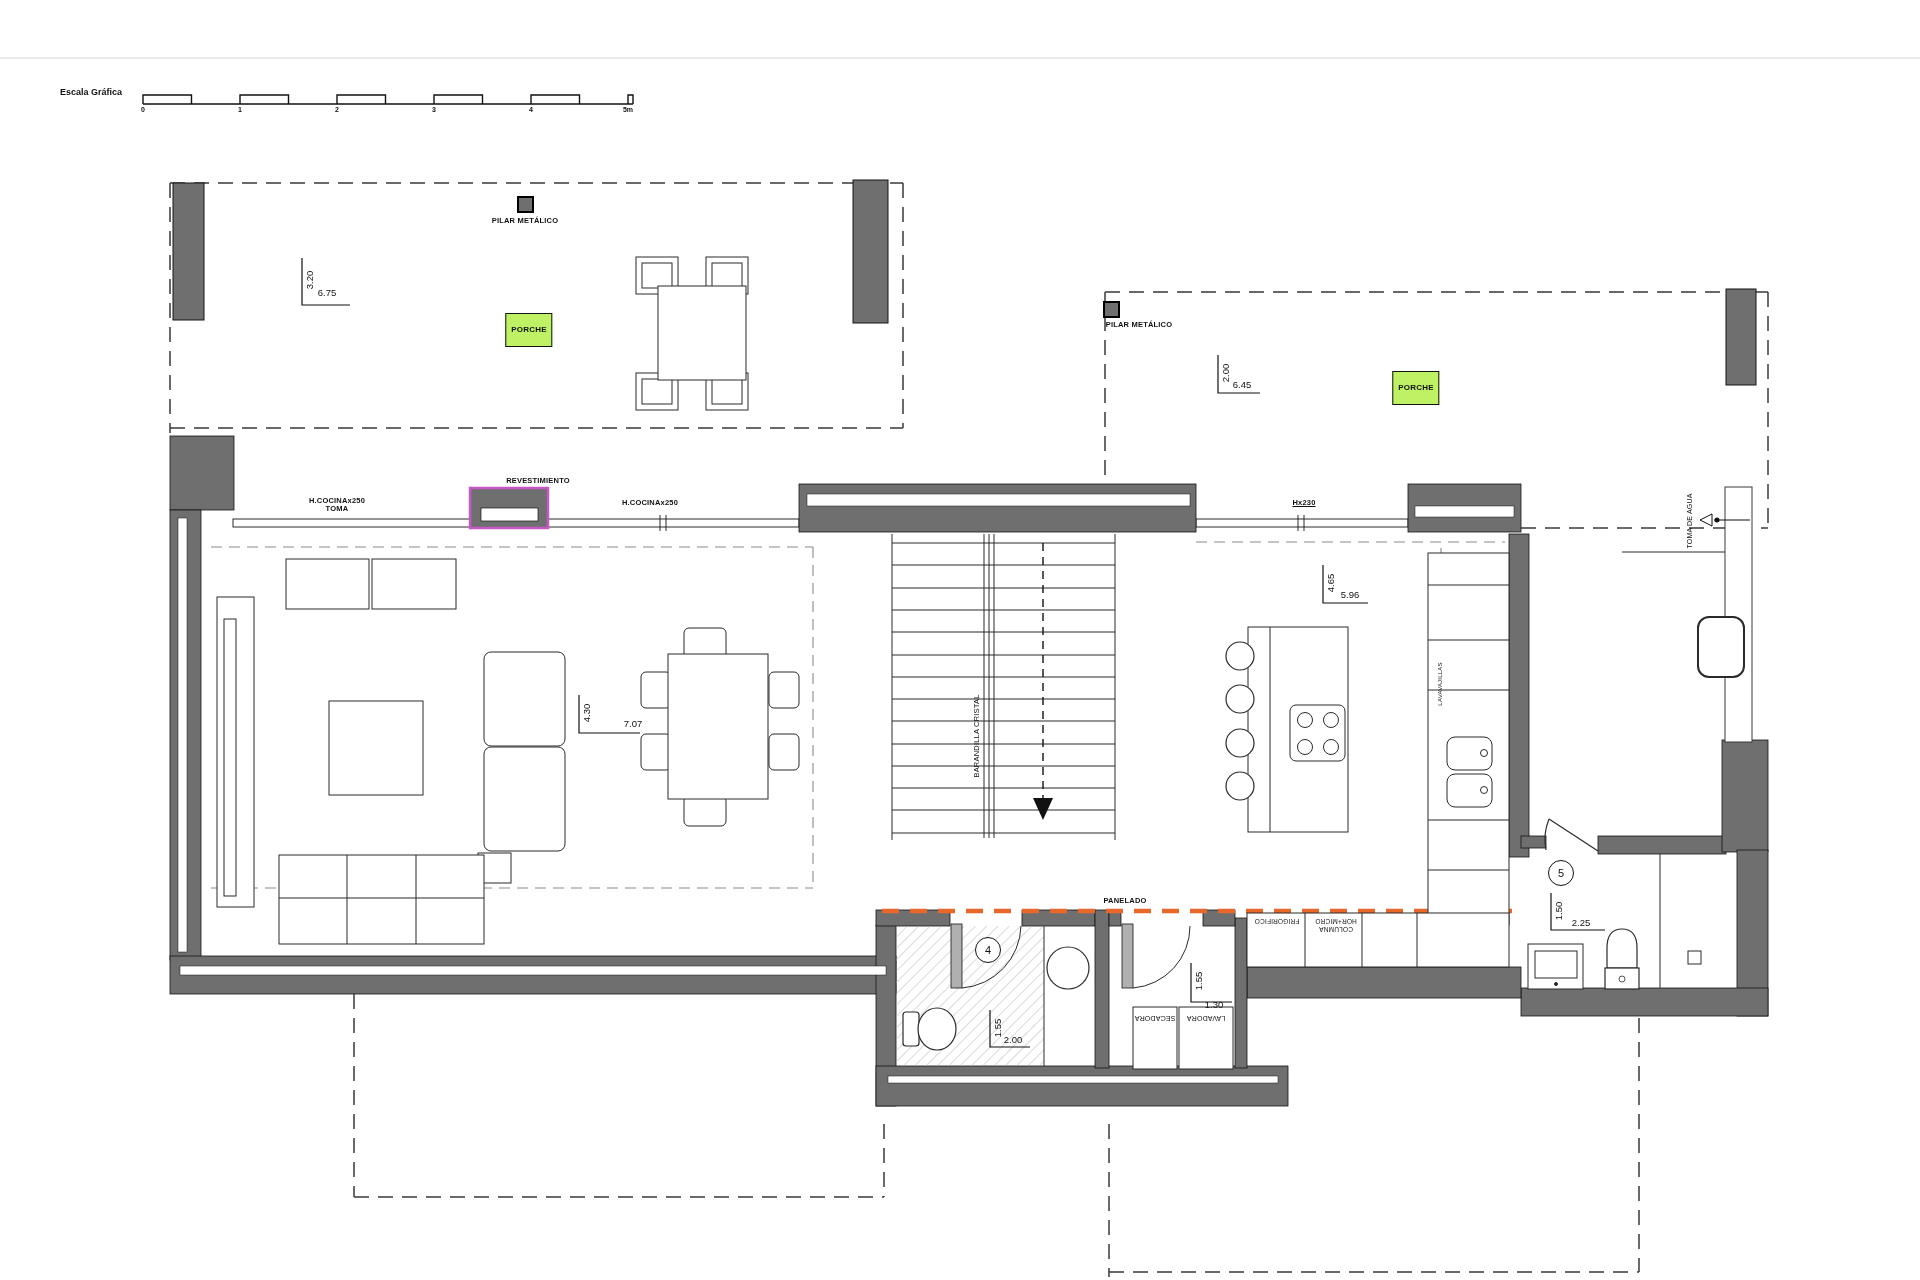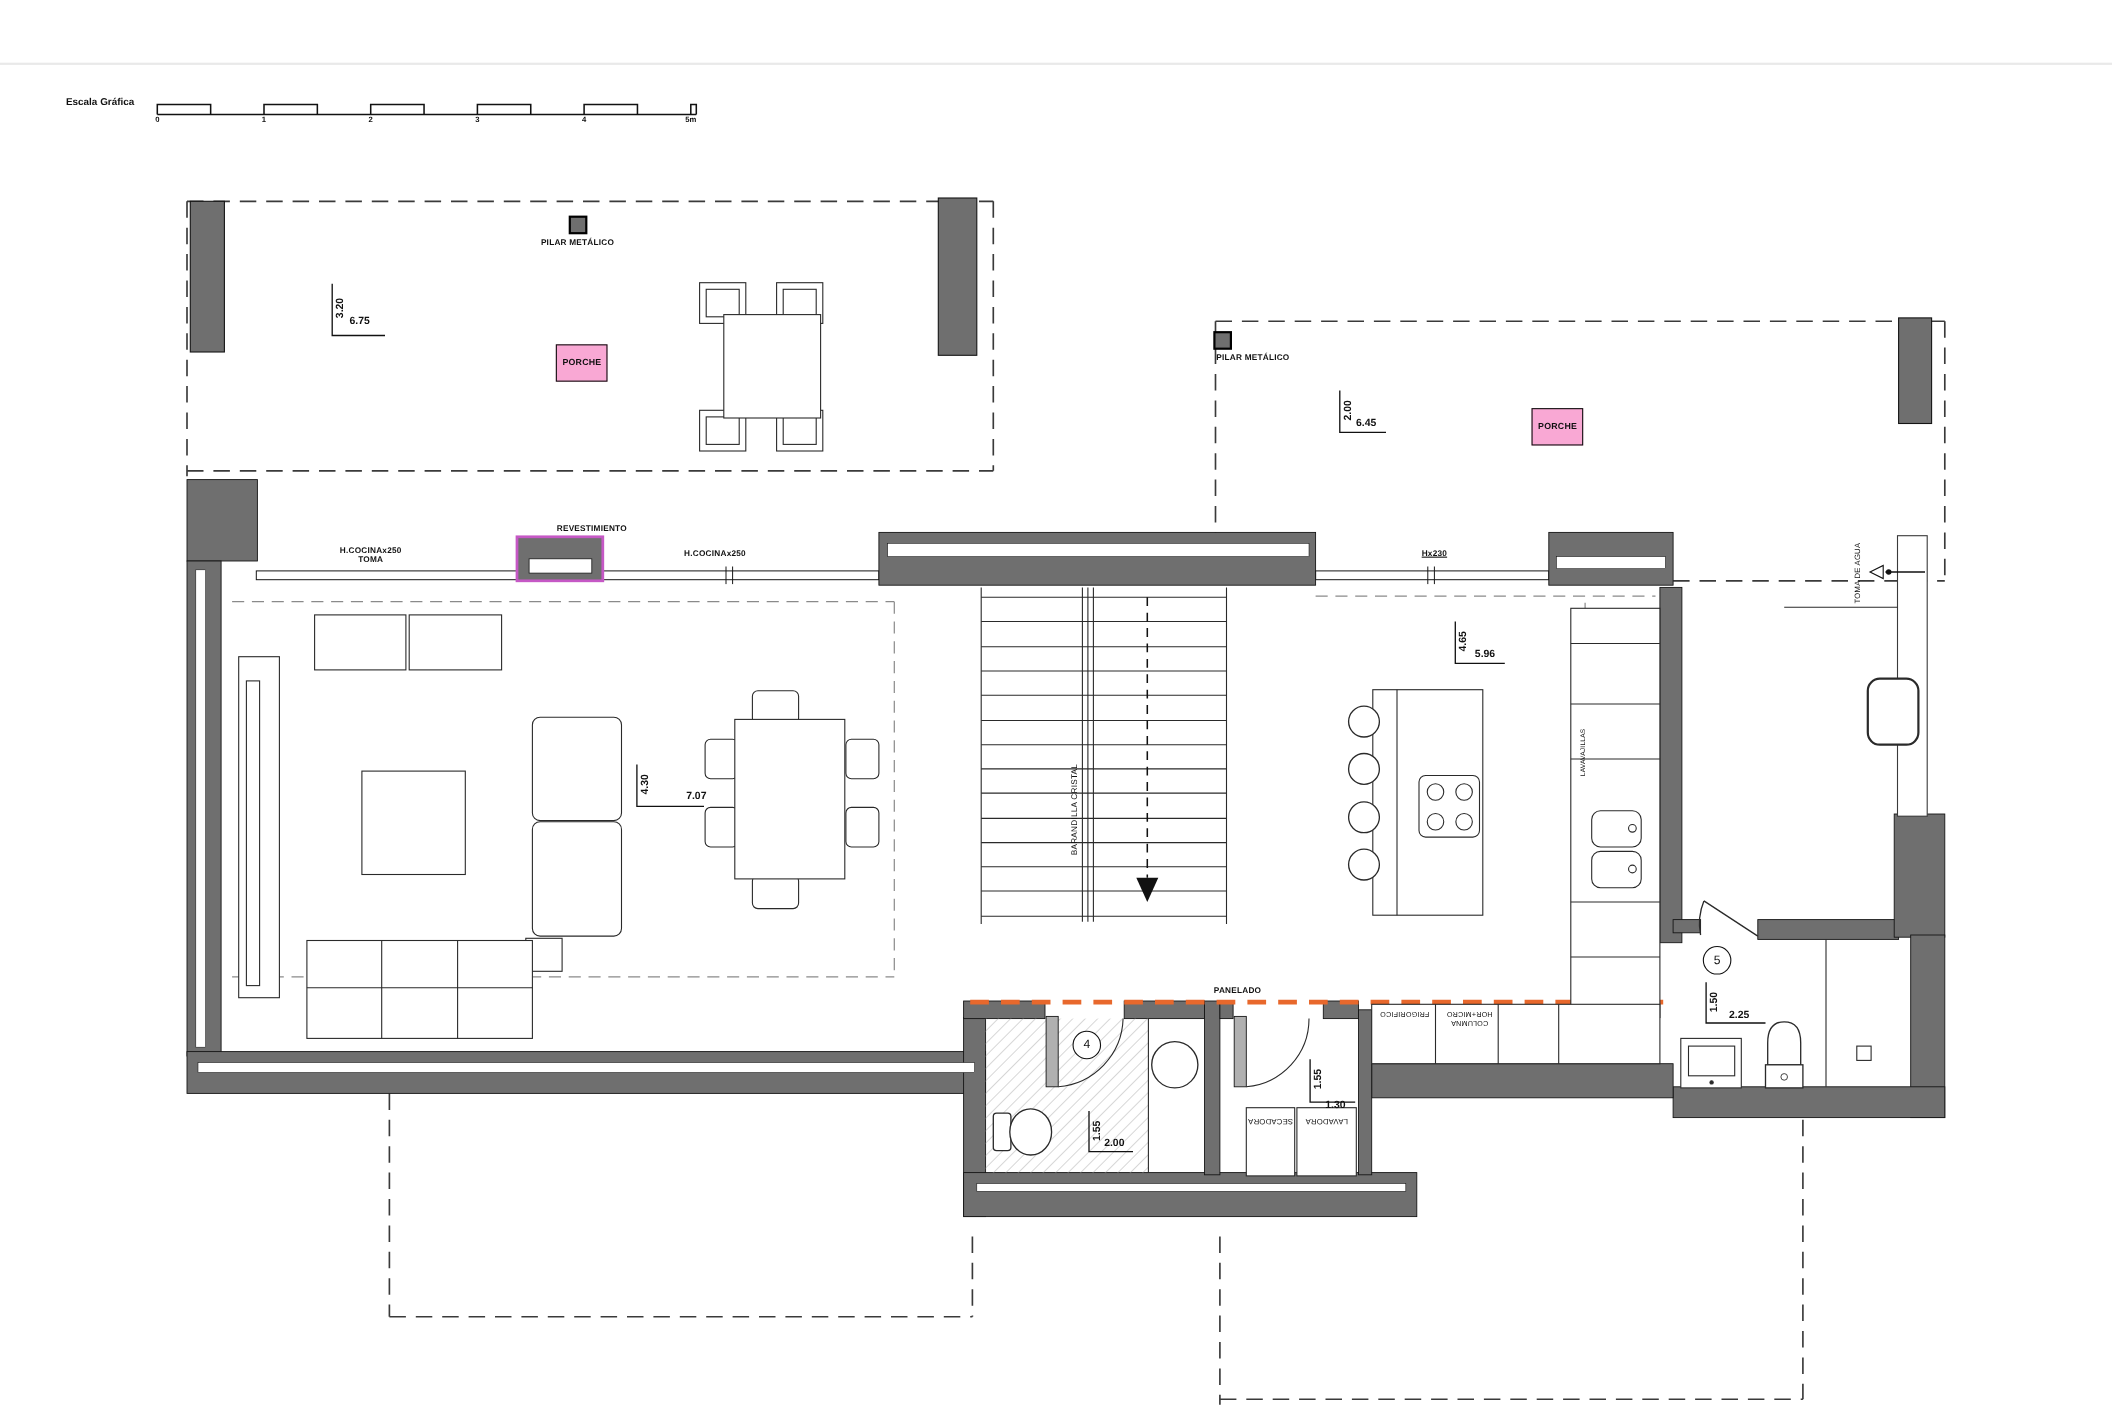--- a/index.html
+++ b/index.html
@@ -2,26 +2,26 @@
 <html><head>
 <meta charset="utf-8">
 <style>
   html,body{margin:0;padding:0;background:#fff;}
   #plan{position:relative;width:1920px;height:1280px;background:#ffffff;overflow:hidden;
         font-family:"Liberation Sans",sans-serif;color:#111;}
   #topline{position:absolute;left:0;top:57px;width:1920px;height:2px;background:#e9e9e9;}
   svg{position:absolute;left:0;top:0;}
   .lbl{position:absolute;white-space:nowrap;transform:translate(-50%,-50%);
        font-size:7.5px;font-weight:700;letter-spacing:.2px;text-align:center;line-height:8px;}
-  .dim{font-size:9.5px;font-weight:700;letter-spacing:0;}
+  .dim{font-size:9.5px;font-weight:400;letter-spacing:0;}
   .vert{writing-mode:vertical-rl;transform:translate(-50%,-50%) rotate(180deg);}
   .rot180{transform:translate(-50%,-50%) rotate(180deg);}
   .xs{font-size:6.5px;font-weight:400;}
   .s7{font-size:7px;}
-  .boxed{border:1px solid #111;padding:12px 5px;background:#f9a8d4;font-size:8px;}
+  .boxed{border:1px solid #111;padding:12px 5px;background:#bef264;font-size:8px;}
   .circnum{position:absolute;width:24px;height:24px;border:1.3px solid #111;border-radius:50%;
            display:flex;align-items:center;justify-content:center;font-size:11px;font-weight:400;
            transform:translate(-50%,-50%);background:#fff;}
   .title{position:absolute;font-size:9px;font-weight:700;white-space:nowrap;}
   .tick{position:absolute;font-size:7px;font-weight:700;transform:translateX(-50%);}
 </style>
 </head>
 <body>
 
 <div id="plan">

